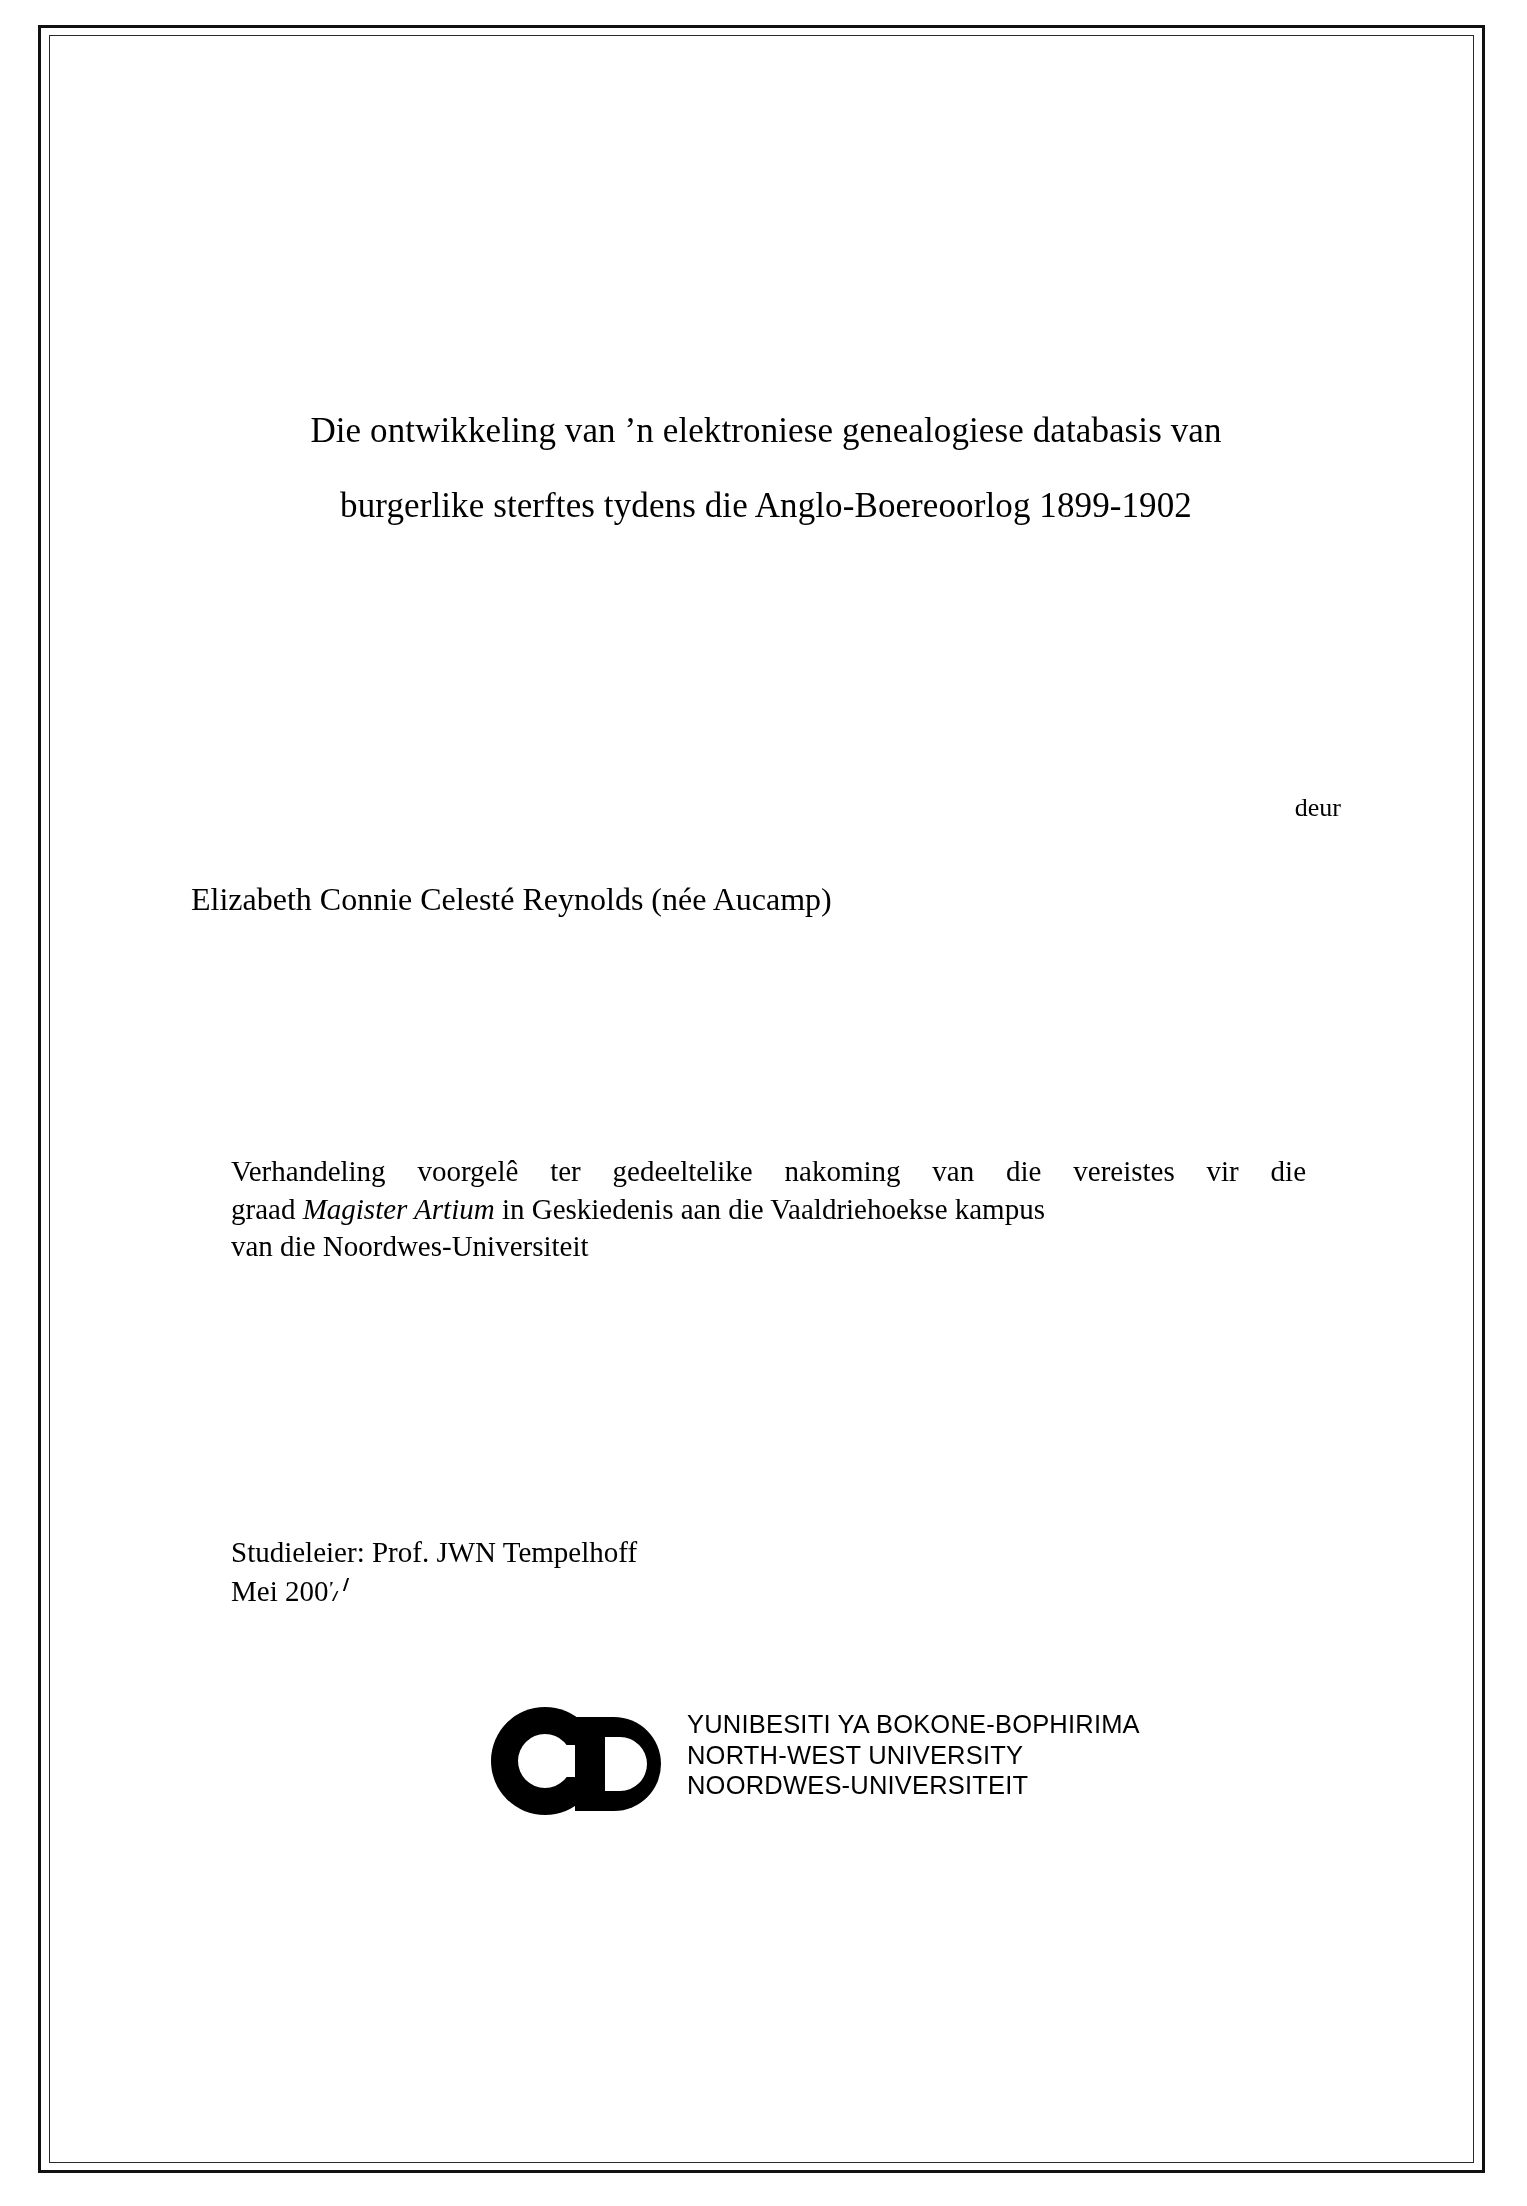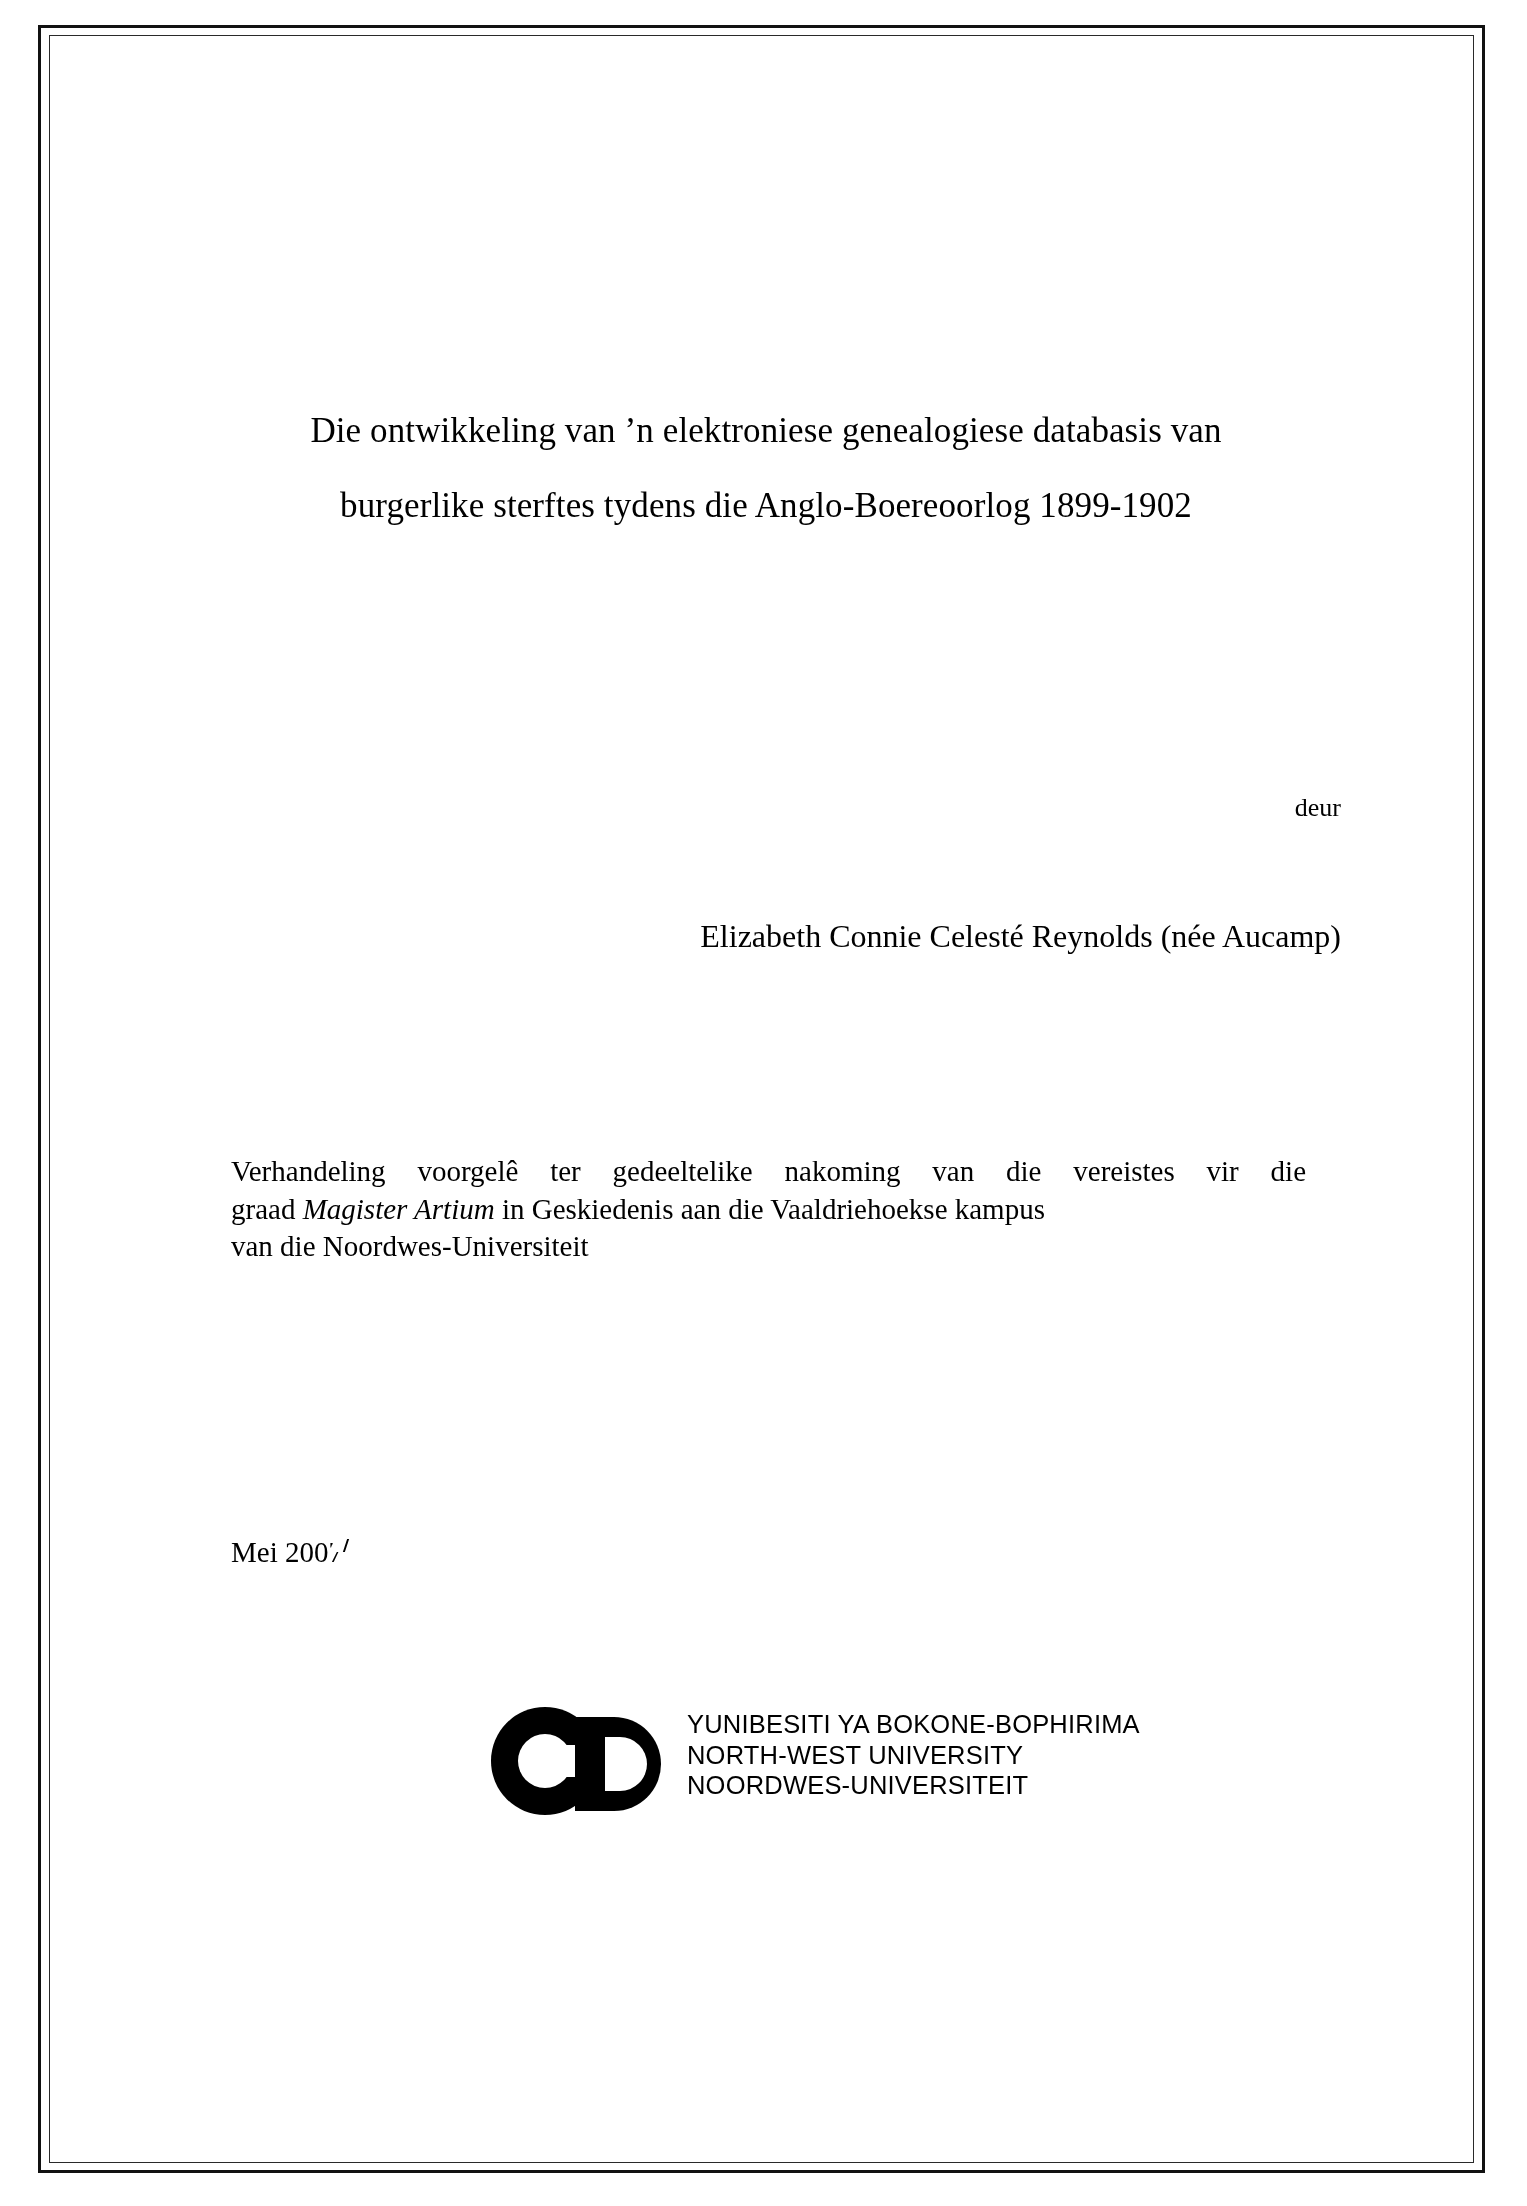--- a/index.html
+++ b/index.html
@@ -76,23 +76,23 @@
     left: 0;
     top: 705px;
     width: 1150px;
     text-align: right;
     font-size: 26px;
   }
 
   .author {
     position: absolute;
     left: 0;
-    top: 830px;
+    top: 793px;
     width: 1150px;
-    text-align: right;
+    text-align: left;
     font-size: 32px;
   }
 
   .statement {
     position: absolute;
     left: 40px;
     top: 1065px;
     width: 1075px;
     font-size: 29px;
     line-height: 1.30;
@@ -231,20 +231,21 @@
 
       <div class="author">Elizabeth Connie Celesté Reynolds (née Aucamp)</div>
 
       <div class="statement">
         <div class="just">Verhandeling voorgelê ter gedeeltelike nakoming van die vereistes vir die</div>
         <div class="plain"><span>graad </span><i>Magister Artium</i><span> in Geskiedenis aan die Vaaldriehoekse kampus</span></div>
         <div class="plain">van die Noordwes-Universiteit</div>
       </div>
 
       <div class="supervisor-block">
+        <div>Studieleier: Prof. JWN Tempelhoff</div>
         <div><span class="date-line">Mei 2007</span></div>
       </div>
 
       <div class="logo-block">
         <div class="logo-mark">
           <div class="c-ring"></div>
           <div class="c-hole"></div>
           <div class="c-mouth"></div>
           <div class="d-bowl"></div>
           <div class="d-bar"></div>

